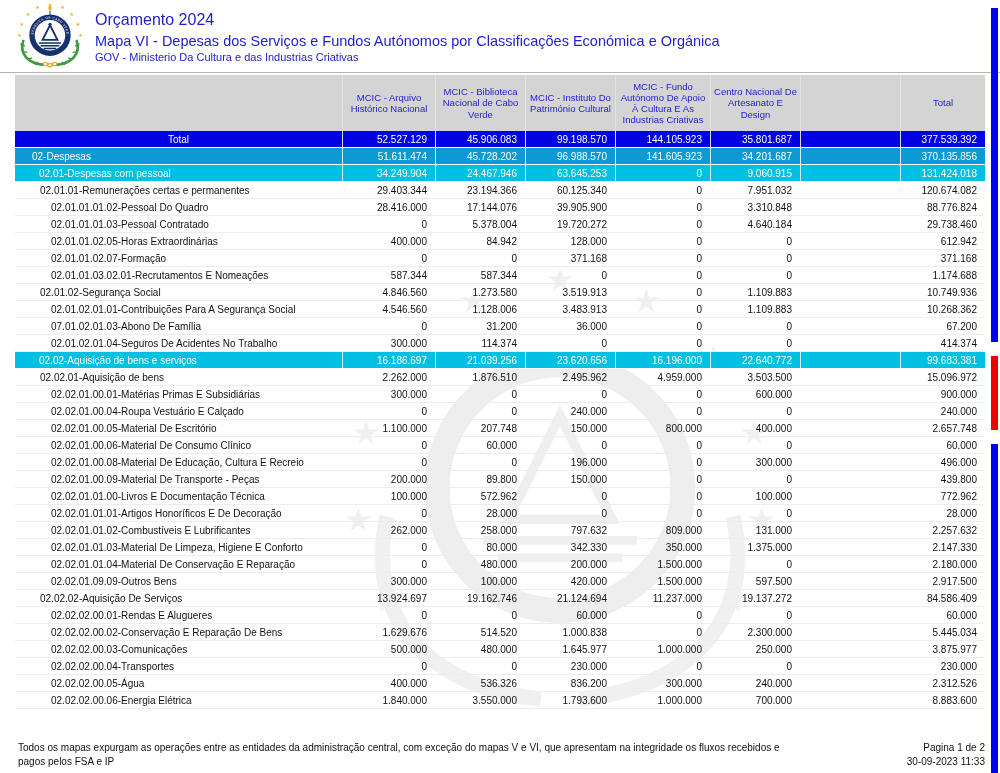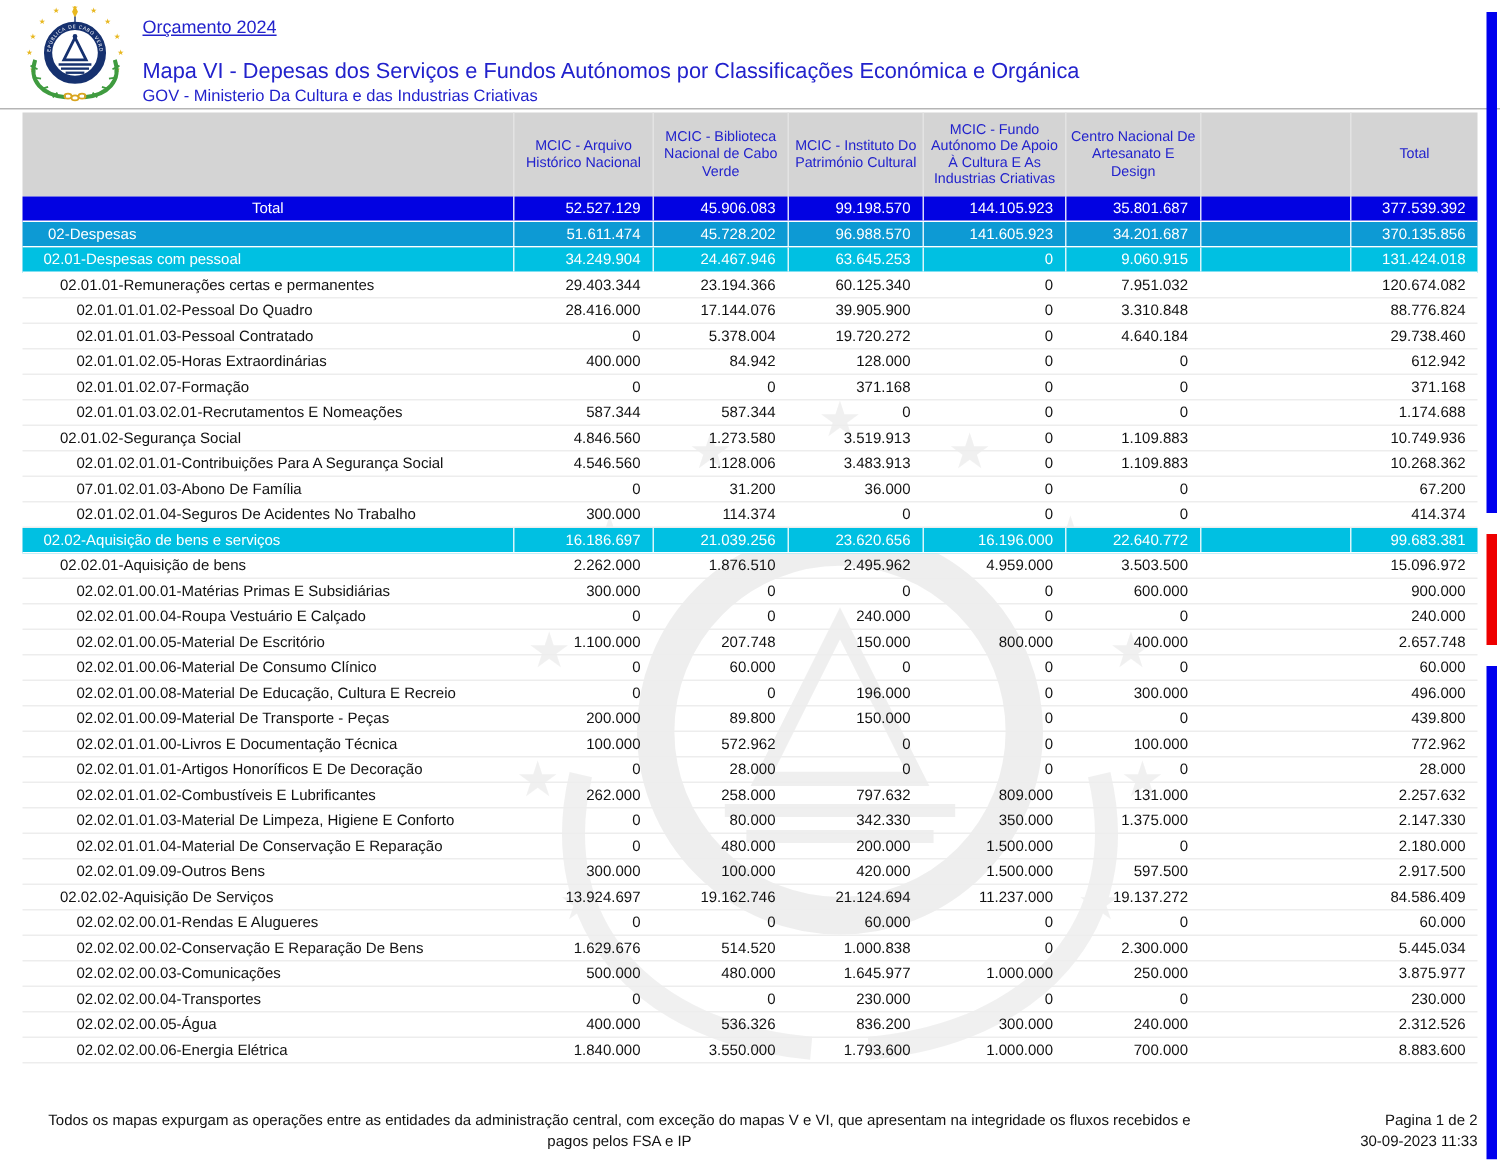--- a/index.html
+++ b/index.html
@@ -4,21 +4,21 @@
 <style>
   * { margin:0; padding:0; box-sizing:border-box; }
   html,body { width:1000px; height:773px; background:#ffffff; overflow:hidden;
               font-family:"Liberation Sans","DejaVu Sans",sans-serif; }
   #page { position:relative; width:1000px; height:773px; background:#fff; }
 
   
   #page-header { position:absolute; left:0; top:0; width:1000px; height:72px; }
   #logo { position:absolute; left:8px; top:4px; width:84px; height:64px; }
   #title-block { position:absolute; left:95px; top:11px; }
-  .t-budget { font-size:12px; color:var(--blue_text,#2222cc); margin-bottom:15px;text-decoration:underline; }
+  .t-budget { font-size:16px; color:var(--blue_text,#2222cc); margin-bottom:4px; }
   .t-title  { font-size:14.5px; color:var(--blue_text,#2222cc); margin-bottom:2px; }
   .t-entity { font-size:11px; color:var(--blue_text,#2222cc); }
   #header-rule { position:absolute; left:0; top:72px; width:1000px; height:0;
                  border-top:1px solid #b5b5b5; }
 
   
   .ribbon { position:absolute; right:2px; width:7px; }
   #ribbon-blue-top    { top:8px;   height:334px; background:var(--bar_blue,#0000ee); }
   #ribbon-red         { top:356px; height:74px;  background:var(--bar_red,#ee0000); }
   #ribbon-blue-bottom { top:444px; height:329px; background:var(--bar_blue,#0000ee); }
@@ -54,27 +54,27 @@
   .lv-l2, .lv-l3 { border-bottom:1px solid #ededed; }
   .lv-total { background:var(--row_total,#0202e2); color:#fff; border-bottom:1px solid #fff; }
   .lv-total .cell-label { justify-content:center; }
   .lv-l0 { background:var(--row_l0,#0d9ad4); color:#fff; border-bottom:1px solid #fff; }
   .lv-l1 { background:var(--row_l1,#00c0e2); color:#fff; border-bottom:1px solid #fff; }
   .lv-total > div:nth-child(n+2),
   .lv-l0 > div:nth-child(n+2),
   .lv-l1 > div:nth-child(n+2) { border-left:1px solid rgba(255,255,255,.85); }
 
   .lv-l0 .cell-label { padding-left:17px; }
-  .lv-l1 .cell-label { padding-left:14px; }
+  .lv-l1 .cell-label { padding-left:24px; }
   .lv-l2 .cell-label { padding-left:25px; }
   .lv-l3 .cell-label { padding-left:36px; }
 
   
   #footer-note { position:absolute; left:18px; top:741px; width:790px;
-                 font-size:10px; line-height:1.4; color:#111;text-align:center; }
+                 font-size:10px; line-height:1.4; color:#111; }
   #footer-meta { position:absolute; right:15px; top:741px; width:170px;
                  text-align:right; font-size:10px; line-height:1.4; color:#111; }
 </style>
 </head>
 <body>
 
 <div id="page">
 
   <div id="page-header">
     <svg id="logo" viewBox="0 0 100 82" preserveAspectRatio="xMidYMid meet">

